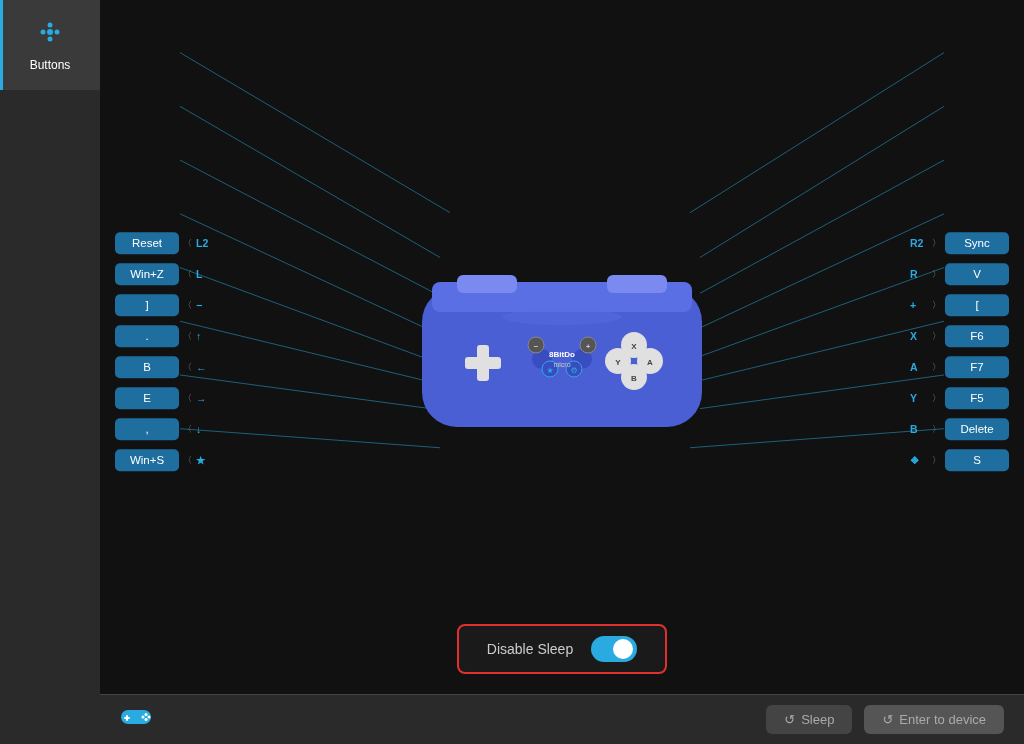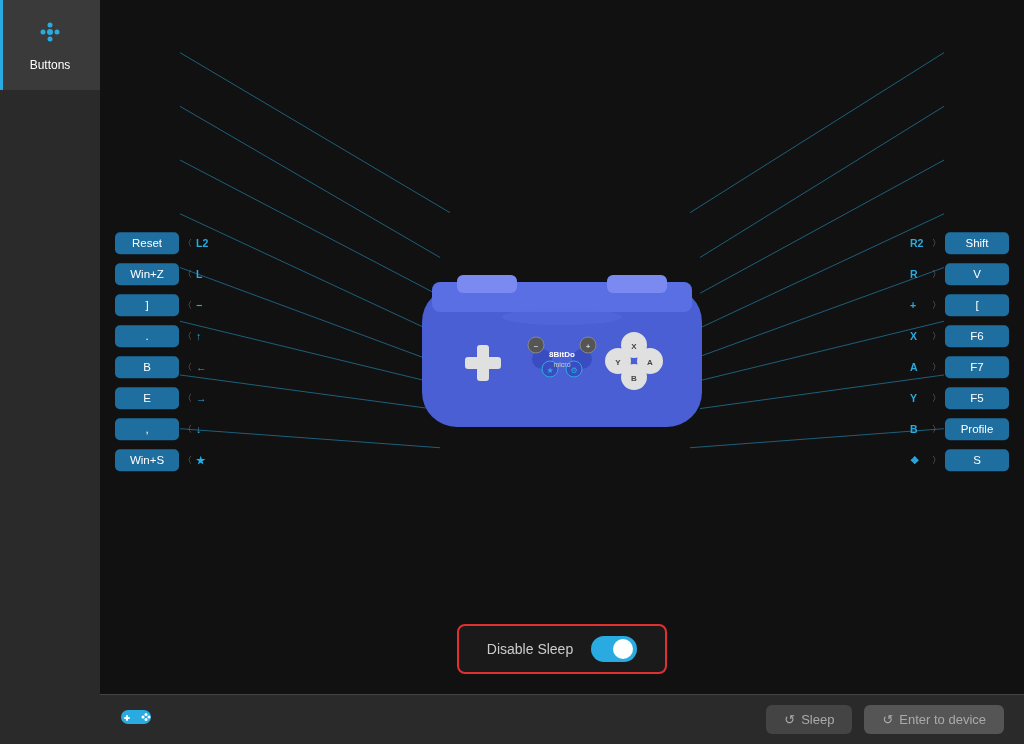--- a/index.html
+++ b/index.html
@@ -303,21 +303,21 @@
       <div class="map-row">
         <button class="map-btn">Win+S</button>
         <span class="map-chevron">〈</span>
         <span class="map-label">★</span>
       </div>
     </div>
 
     <div class="right-col">
 
       <div class="map-row right">
-        <button class="map-btn">Shift</button>
+        <button class="map-btn">Sync</button>
         <span class="map-chevron">〉</span>
         <span class="map-label">R2</span>
       </div>
 
       <div class="map-row right">
         <button class="map-btn">V</button>
         <span class="map-chevron">〉</span>
         <span class="map-label">R</span>
       </div>
 
@@ -339,21 +339,21 @@
         <span class="map-label">A</span>
       </div>
 
       <div class="map-row right">
         <button class="map-btn">F5</button>
         <span class="map-chevron">〉</span>
         <span class="map-label">Y</span>
       </div>
 
       <div class="map-row right">
-        <button class="map-btn">Profile</button>
+        <button class="map-btn">Delete</button>
         <span class="map-chevron">〉</span>
         <span class="map-label">B</span>
       </div>
 
       <div class="map-row right">
         <button class="map-btn">S</button>
         <span class="map-chevron">〉</span>
         <span class="map-label">❖</span>
       </div>
     </div>

